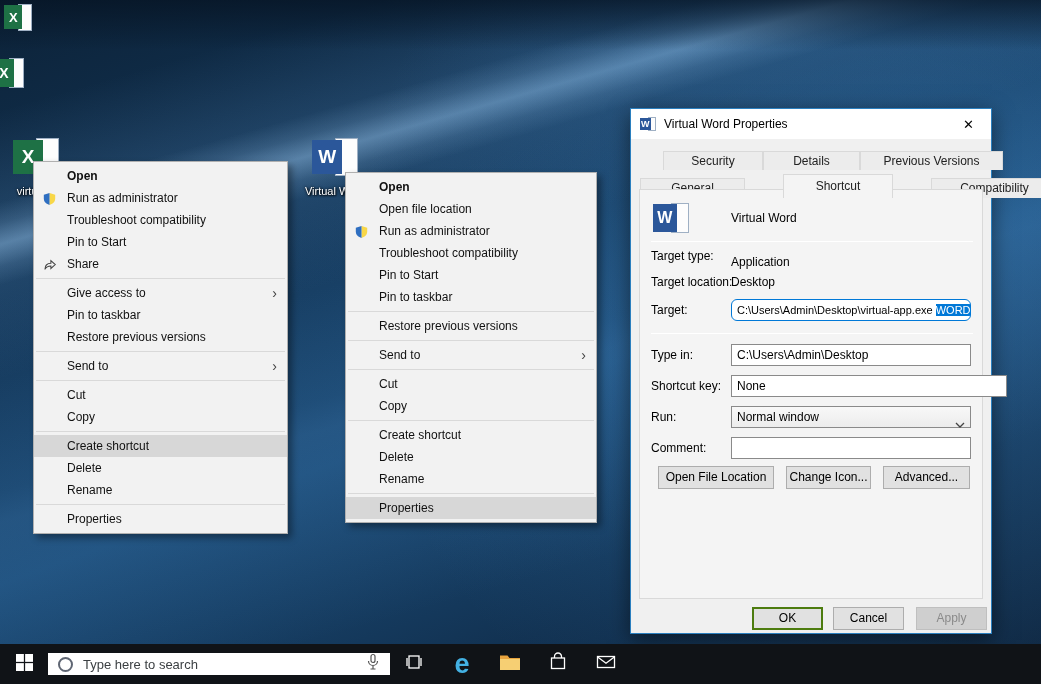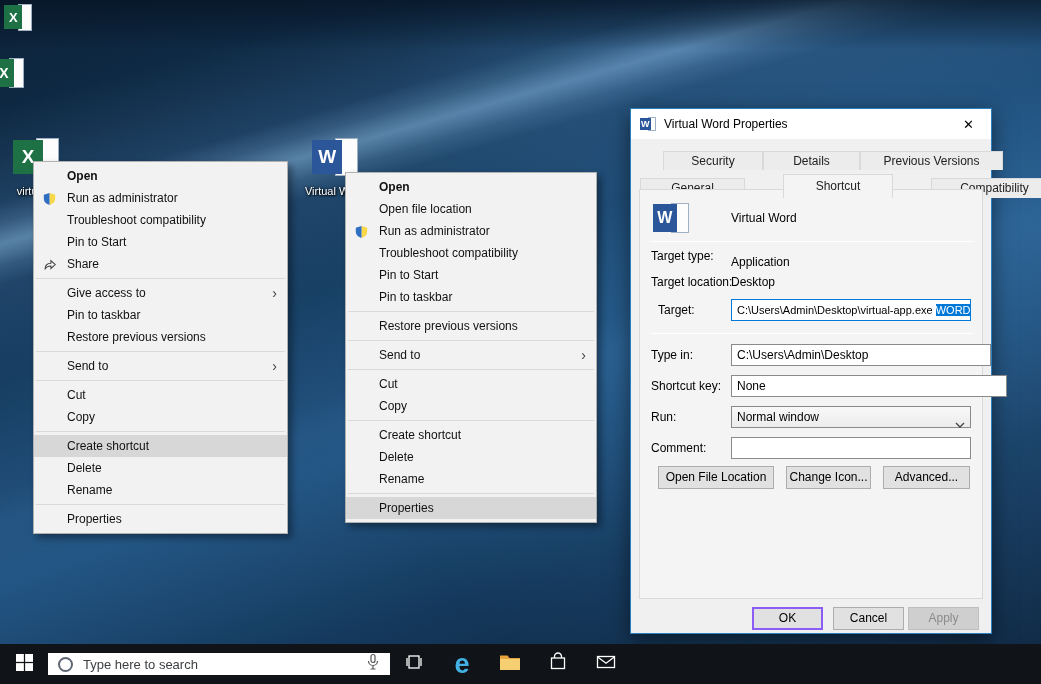--- a/index.html
+++ b/index.html
@@ -73,21 +73,21 @@
                 font-size:12px; line-height:20px; padding:0 5px; white-space:nowrap; overflow:hidden; }
   .text-input.focus { border:1px solid #0078d7; font-size:11px; }
   .sel { background:#0078d7; color:#fff; }
   input.text-input { font-family:inherit; }
   .combo { position:absolute; height:22px; background:linear-gradient(#f8f8f8,#ececec);
            border:1px solid #8a8a8a; font-size:12px; line-height:20px; padding:0 5px; }
   .combo .chev { position:absolute; right:5px; top:7px; }
 
   .btn { position:absolute; height:23px; background:#e1e1e1; border:1px solid #adadad;
          font-size:12px; line-height:21px; text-align:center; color:#000; cursor:default; }
-  .btn.default { border:2px solid #8b5cf6; line-height:19px; }
+  .btn.default { border:2px solid #4d7c0f; line-height:19px; }
   .btn.disabled { background:#cfcfcf; border-color:#bfbfbf; color:#8a8a8a; }
 
   
   .taskbar { position:absolute; left:0; bottom:0; width:100%; height:40px; background:#101317;
              display:flex; align-items:center; z-index:10; }
   .start-button { width:48px; display:flex; align-items:center; justify-content:center; }
   .search-box { width:342px; background:#fff; display:flex; align-items:center; padding:0 10px; gap:10px; }
   .search-box input { flex:1; border:none; outline:none; background:transparent; font-size:13px;
                       color:#222; font-family:inherit; }
   .search-box input::placeholder { color:#3c4043; opacity:1; }
@@ -220,29 +220,29 @@
   </span>
   <span class="panel-abs" style="left:100px; top:102px;">Virtual Word</span>
   <div class="hsep" style="left:20px; top:132px; width:322px;"></div>
 
   <span class="panel-abs" style="left:20px; top:140px;">Target type:</span>
   <span class="panel-abs" style="left:100px; top:140px;margin-top:6px;">Application</span>
 
   <span class="panel-abs" style="left:20px; top:166px;">Target location:</span>
   <span class="panel-abs" style="left:100px; top:166px;">Desktop</span>
 
-  <span class="panel-abs" style="left:27px; top:194px;">Target:</span>
-  <div class="text-input focus" style="left:100px; top:190px; width:240px;">
+  <span class="panel-abs" style="left:20px; top:194px;">Target:</span>
+  <div class="text-input focus" style="left:100px; top:190px; width:240px;border-radius:6px;">
     <span>C:\Users\Admin\Desktop\virtual-app.exe </span><span class="sel">WORD</span>
   </div>
 
   <div class="hsep" style="left:20px; top:224px; width:322px;"></div>
 
   <span class="panel-abs" style="left:20px; top:239px;">Type in:</span>
-  <input class="text-input" style="left: 100px; top: 235px; width: 260px;" value="C:\Users\Admin\Desktop">
+  <input class="text-input" style="left: 100px; top: 235px; width: 240px;" value="C:\Users\Admin\Desktop">
 
   <span class="panel-abs" style="left:20px; top:270px;">Shortcut key:</span>
   <input class="text-input" style="left: 100px; top: 266px; width: 276px;" value="None">
 
   <span class="panel-abs" style="left:20px; top:301px;">Run:</span>
   <div class="combo" style="left:100px; top:297px; width:240px;">
     <span>Normal window</span>
     <span class="chev"><svg width="10" height="6" viewBox="0 0 10 6">
           <path d="M1 1 l4 4 4-4" fill="none" stroke="#444" stroke-width="1.3"></path>
         </svg></span>
@@ -250,21 +250,21 @@
 
   <span class="panel-abs" style="left:20px; top:332px;">Comment:</span>
   <input class="text-input" style="left: 100px; top: 328px; width: 240px;" value="">
 
   <div class="btn" style="left:27px; top:357px; width:116px;">Open File Location</div>
   <div class="btn" style="left:155px; top:357px; width:85px;">Change Icon...</div>
   <div class="btn" style="left:252px; top:357px; width:87px;">Advanced...</div>
 
   <div class="btn default" style="left:121px; top:498px; width:71px;">OK</div>
   <div class="btn" style="left:202px; top:498px; width:71px;">Cancel</div>
-  <div class="btn disabled" style="left:277px; top:498px; width:71px;">Apply</div>
+  <div class="btn disabled" style="left:285px; top:498px; width:71px;">Apply</div>
 </div>
 
 <div class="taskbar">
   <div class="start-button">
     <span><svg width="17" height="17" viewBox="0 0 16 16">
           <rect x="0" y="0" width="7.4" height="7.4" fill="#fff"></rect>
           <rect x="8.6" y="0" width="7.4" height="7.4" fill="#fff"></rect>
           <rect x="0" y="8.6" width="7.4" height="7.4" fill="#fff"></rect>
           <rect x="8.6" y="8.6" width="7.4" height="7.4" fill="#fff"></rect>
         </svg></span>

